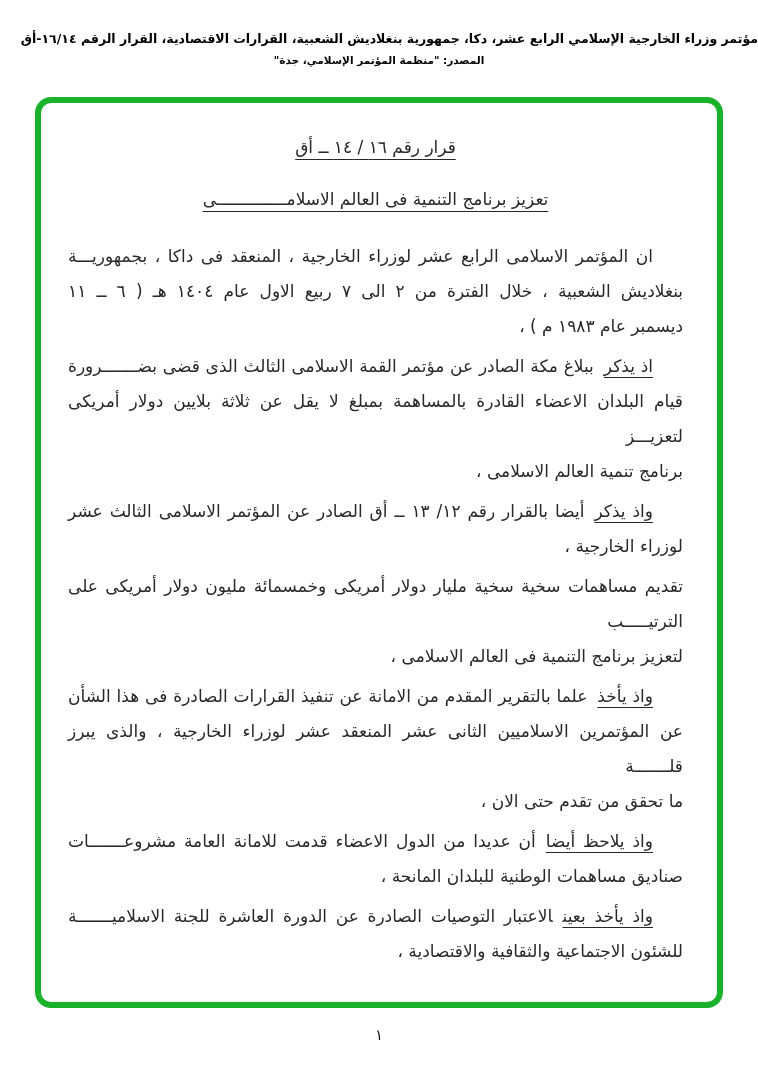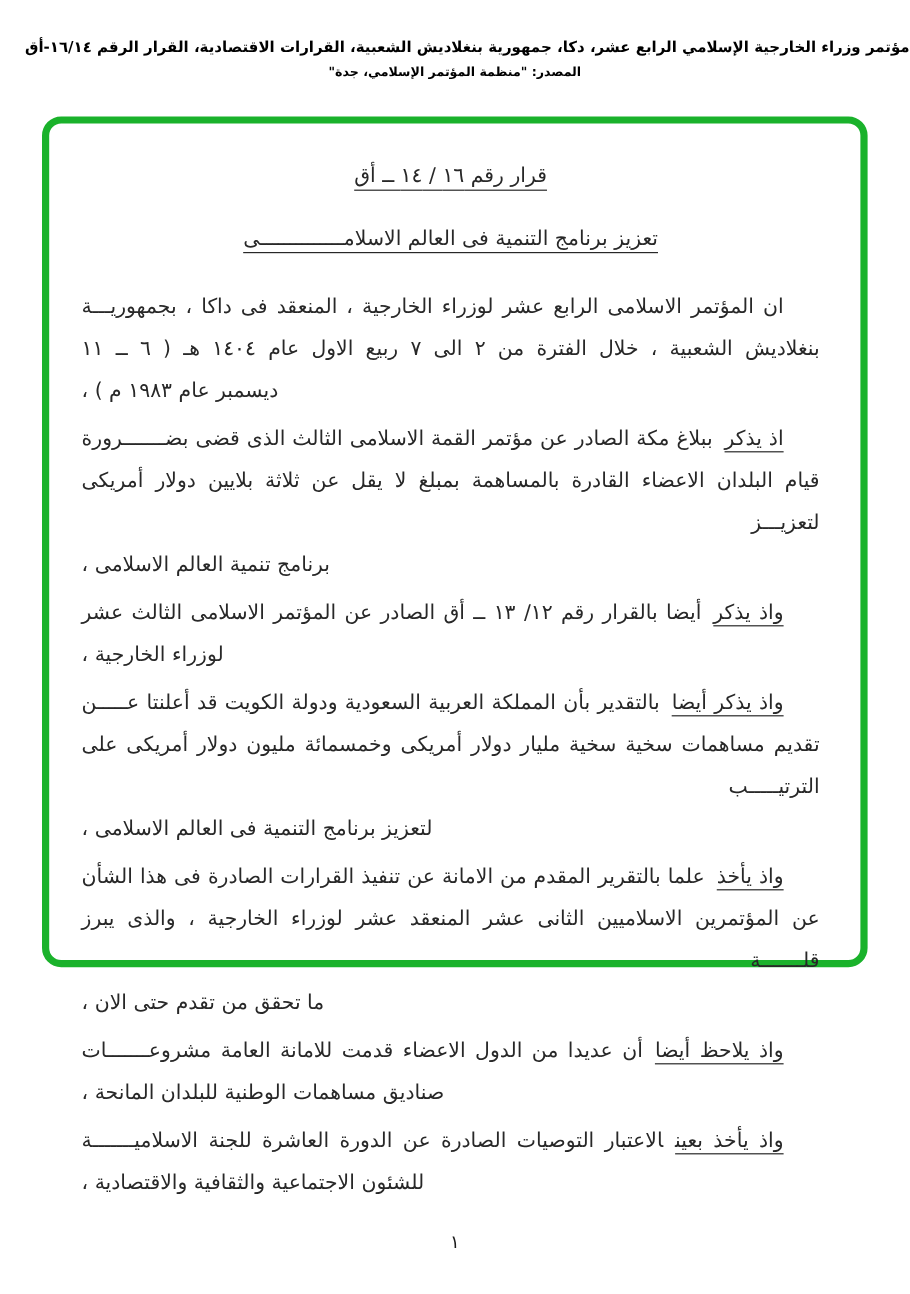--- a/index.html
+++ b/index.html
@@ -28,21 +28,21 @@
   .hdr2{
     font-size:10.5px;
     font-weight:bold;
     margin-top:5px;
     line-height:14px;
   }
   
   .doc-frame{
     position:absolute;
     left:35px;top:97px;
-    width:688px;height:709px;
+    width:688px;height:911px;
     border:6px solid #1ab22b;
     border-radius:16px;
     box-sizing:border-box;
     background:#ffffff;
   }
   
   .doc-content{
     position:absolute;
     top:0;left:27px;right:34px;
     direction:rtl;
@@ -64,21 +64,21 @@
     line-height:35px;
     white-space:nowrap;
   }
   .full{
     text-align:justify;
     text-align-last:justify;
     white-space:normal;
   }
   .first{text-indent:30px;}
   .centerline{
-    text-align:left;
+    text-align:right;
     white-space:normal;
   }
   .lead{
     text-decoration:underline;
     text-underline-offset:5px;
     text-decoration-thickness:1px;
     margin-left:10px;
   }
   
   .page-number{
@@ -114,21 +114,20 @@
       <div class="dline full">قيام البلدان الاعضاء القادرة بالمساهمة بمبلغ لا يقل عن ثلاثة بلايين دولار أمريكى لتعزيـــز</div>
       <div class="dline centerline">برنامج تنمية العالم الاسلامى ،</div>
     </div>
 
     <div class="para">
       <div class="dline full first"><span class="lead">واذ يذكر</span><span>أيضا بالقرار رقم ١٢/ ١٣ ــ أق الصادر عن المؤتمر الاسلامى الثالث عشر</span></div>
       <div class="dline centerline">لوزراء الخارجية ،</div>
     </div>
 
     <div class="para">
-      <div class="dline full first"><span class="lead">واذ يذكر أيضا</span><span>بالتقدير بأن المملكة العربية السعودية ودولة الكويت قد أعلنتا عـــــن</span></div>
       <div class="dline full">تقديم مساهمات سخية سخية مليار دولار أمريكى وخمسمائة مليون دولار أمريكى على الترتيـــــب</div>
       <div class="dline centerline">لتعزيز برنامج التنمية فى العالم الاسلامى ،</div>
     </div>
 
     <div class="para">
       <div class="dline full first"><span class="lead">واذ يأخذ</span><span>علما بالتقرير المقدم من الامانة عن تنفيذ القرارات الصادرة فى هذا الشأن</span></div>
       <div class="dline full">عن المؤتمرين الاسلاميين الثانى عشر المنعقد عشر لوزراء الخارجية ، والذى يبرز قلـــــــة</div>
       <div class="dline centerline">ما تحقق من تقدم حتى الان ،</div>
     </div>
 

